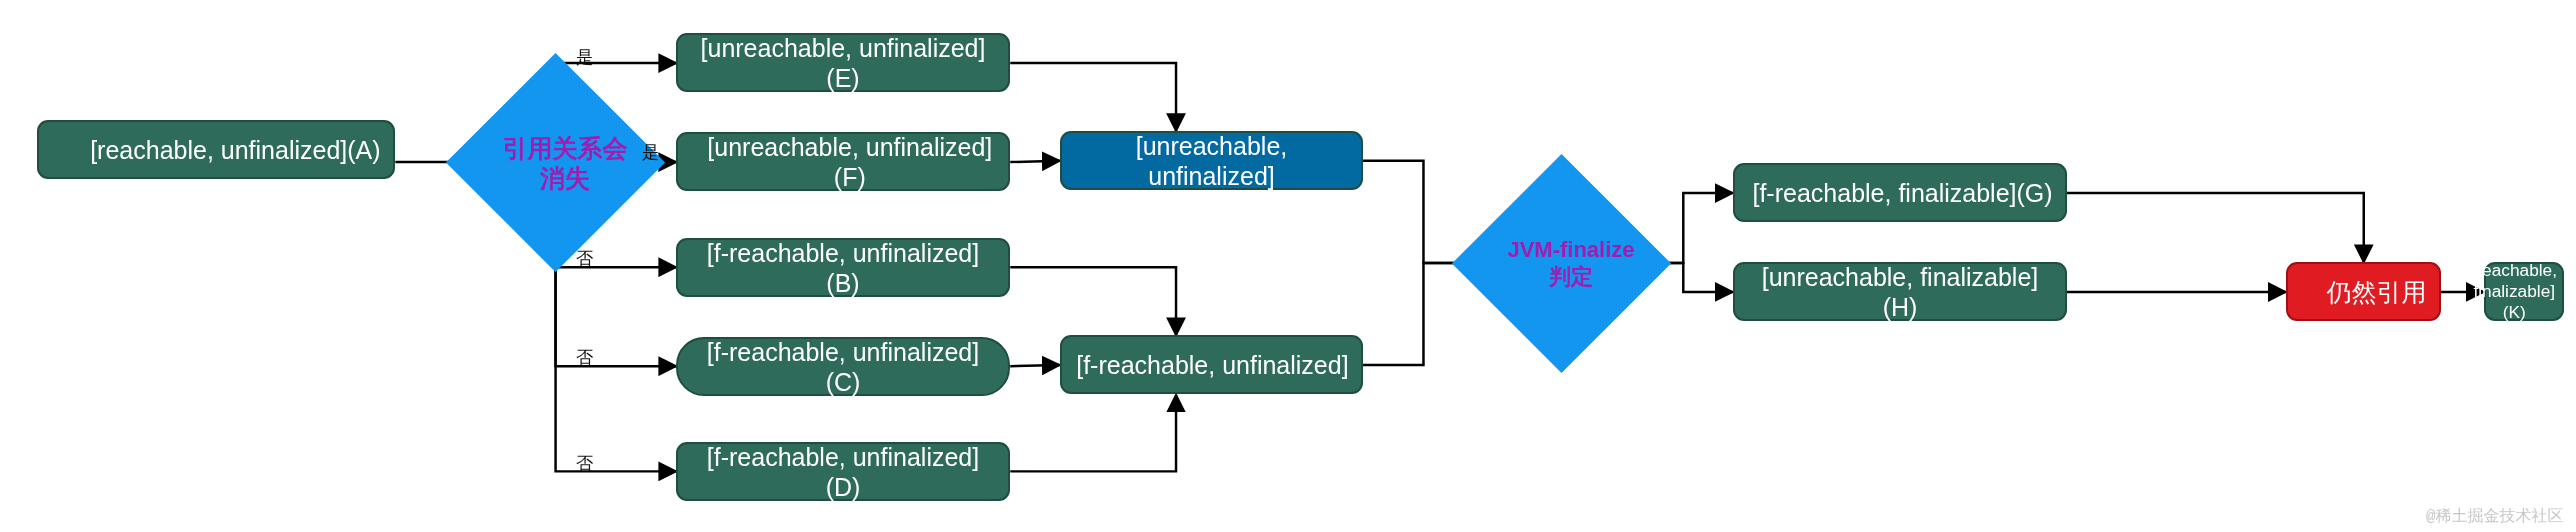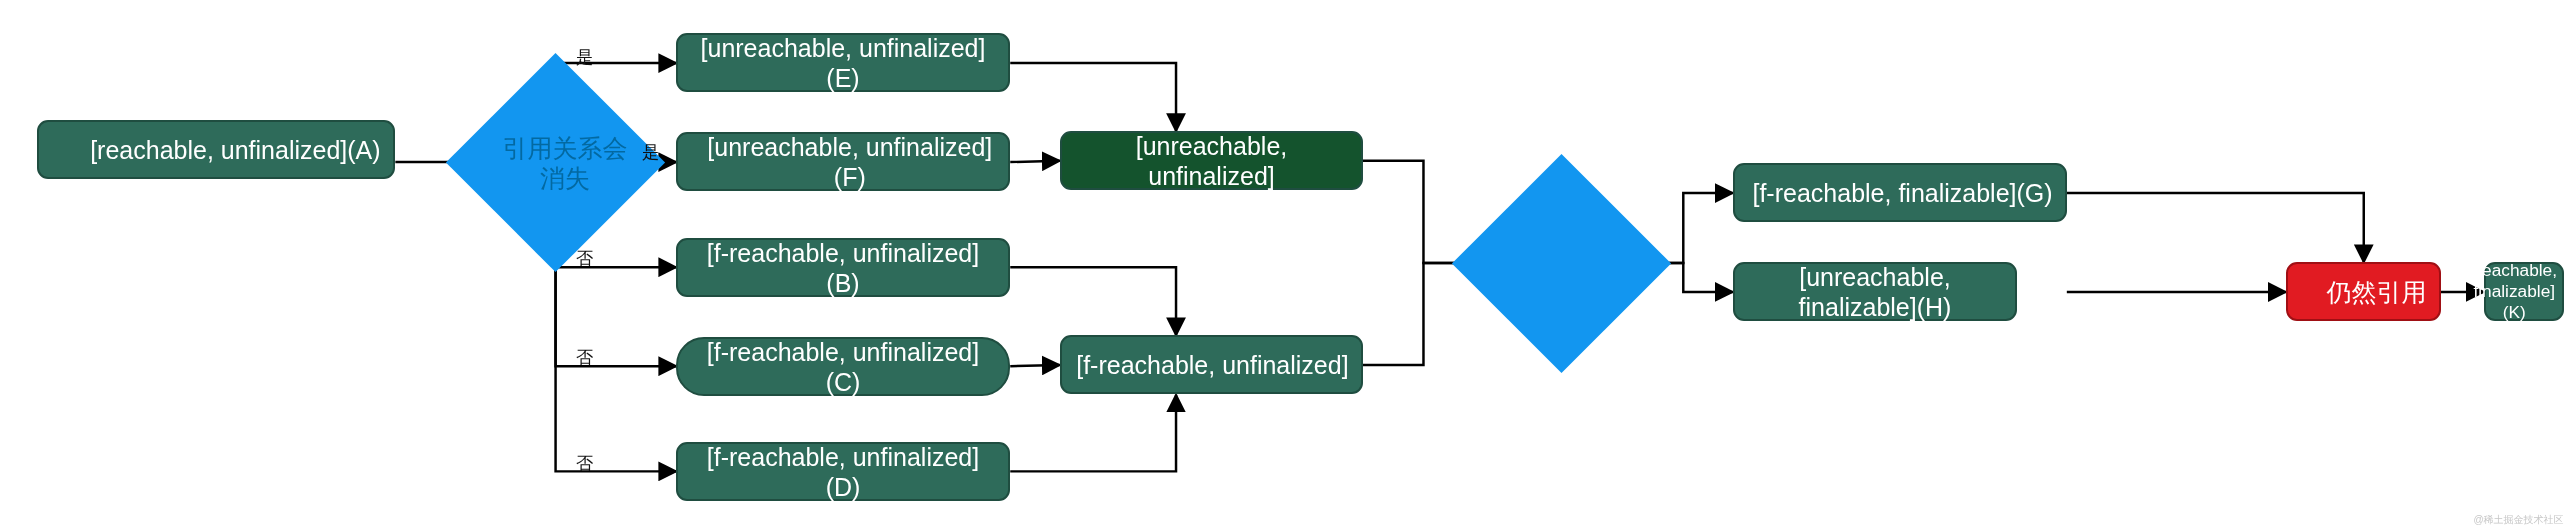--- a/index.html
+++ b/index.html
@@ -31,24 +31,25 @@
     line-height: 1.2;
     padding: 0 12.4px;
     border-radius: 11px;
   }
   .box {
     color: #ffffff;
     border: 2.5px solid;
     height: 59px;
   }
   .diamond {
-    color: #0369a1;
+    color: #a21caf;
     width: 155px;
     height: 155px;
     padding: 0;
+    font-weight: bold;
   }
   .diamond .shape {
     position: absolute;
     inset: 0;
     transform: rotate(45deg);
   }
   .diamond .label {
     position: relative;
     z-index: 1;
     font-size: 25px;
@@ -58,22 +59,23 @@
     position: absolute;
     font-size: 17.3px;
     color: #111;
     background: transparent;
     white-space: nowrap;
   }
   .watermark {
     position: absolute;
     right: 12.4px;
     bottom: 5px;
-    font-size: 10px;
+    font-size: 16px;
     color: #c7c7c7;
+    font-family: Liberation Mono, monospace;
   }
 </style>
 </head>
 <body>
 
 <svg class="canvas" viewBox="0 0 4162 860" width="2576" height="532">
   <defs>
     <marker id="arrow" viewBox="0 0 10 10" refX="9" refY="5" markerWidth="8" markerHeight="8" orient="auto-start-reverse">
       <path d="M 0 0 L 10 5 L 0 10 z" fill="#000"></path>
     </marker>
@@ -136,35 +138,36 @@
 <div class="node box" style="left:676px; top:238px; width:334px; background:#2e6b5a; border-color:#1f4d40;">
   <span>[f-reachable, unfinalized](B)</span>
 </div>
 <div class="node box" style="left:676px; top:337px; width:334px; background:#2e6b5a; border-color:#1f4d40;border-radius:28px;">
   <span>[f-reachable, unfinalized](C)</span>
 </div>
 <div class="node box" style="left:676px; top:442px; width:334px; background:#2e6b5a; border-color:#1f4d40;">
   <span>[f-reachable, unfinalized](D)</span>
 </div>
 
-<div class="node box" style="left:1060px; top:131px; width:303px; background:#14532d; border-color:#1f4d40;">
+<div class="node box" style="left:1060px; top:131px; width:303px; background:#0369a1; border-color:#1f4d40;">
   <span>[unreachable, unfinalized]</span>
 </div>
 <div class="node box" style="left:1060px; top:335px; width:303px; background:#2e6b5a; border-color:#1f4d40;">
   <span>[f-reachable, unfinalized]</span>
 </div>
 
 <div class="node diamond" style="left:1484px; top:186px;">
   <div class="shape" style="background:#1296f0;"></div>
+  <span class="label" style="font-size:22px;">JVM-finalize判定</span>
 </div>
 
 <div class="node box" style="left:1733px; top:163px; width:334px; background:#2e6b5a; border-color:#1f4d40;">
   <span>[f-reachable, finalizable](G)</span>
 </div>
-<div class="node box" style="left:1733px; top:262px; width:284px; background:#2e6b5a; border-color:#1f4d40;">
+<div class="node box" style="left:1733px; top:262px; width:334px; background:#2e6b5a; border-color:#1f4d40;">
   <span>[unreachable, finalizable](H)</span>
 </div>
 
 <div class="node box" style="left:2286px; top:262px; width:155px; background:#e11b22; border-color:#a00f14;">
   <span>仍然引用</span>
 </div>
 
 <div class="node box" style="left:2484px; top:262px; width:80px; background:#2e6b5a; border-color:#1f4d40; font-size:17.3px; padding:8px 5px;">
   <span>[reachable, finalizable](K)</span>
 </div>

